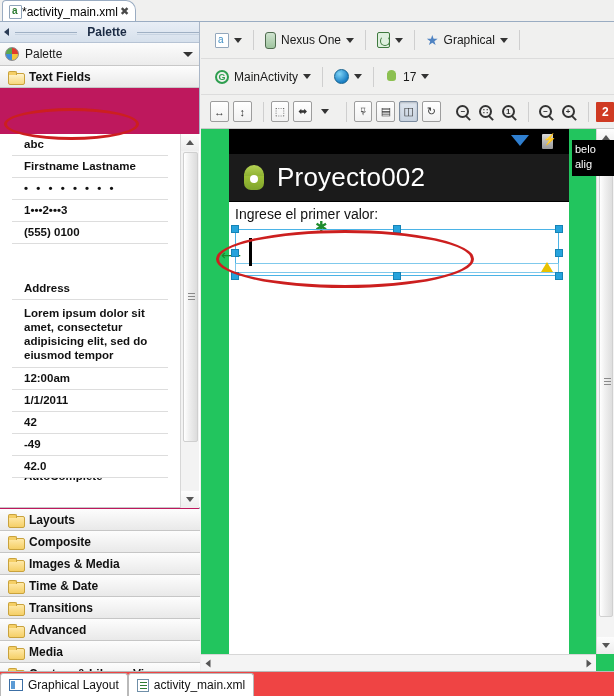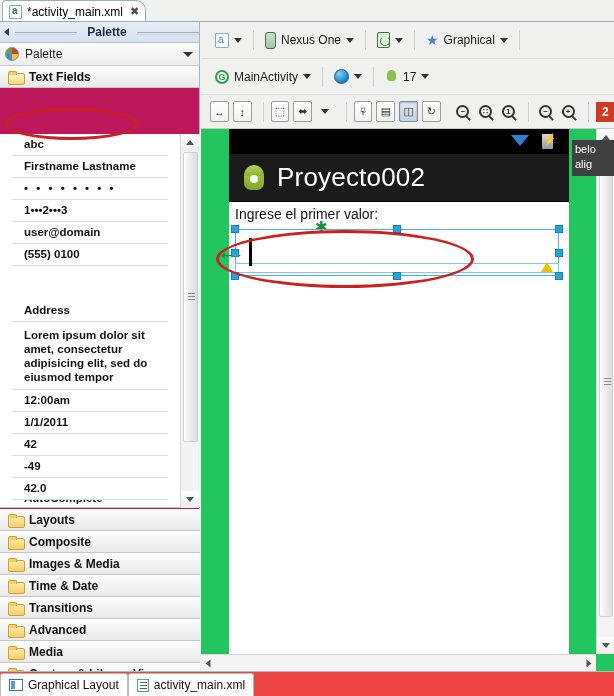--- a/index.html
+++ b/index.html
@@ -16,21 +16,21 @@
     background: #f0f0ef;
   }
 
   
   .tabstrip {
     position: absolute; left: 0; top: 0; width: 614px; height: 22px;
     background: #f0f0ef;
   }
   .etab {
     position: absolute; left: 2px; top: 0; height: 22px;
-    display: flex; align-items: center; gap: 5px;
+    display: flex; align-items: center; 
     padding: 0 6px 0 6px;
     background: #ffffff;
     border: 1px solid #9aacc2; border-bottom: none;
     border-radius: 4px 10px 0 0;
   }
   .etab .tabtext { font-size: 12px; color: #000; white-space: nowrap; }
   .tab-close { font-size: 11px; color: #4a4a4a; margin-left: 2px; cursor: pointer; }
   .xmlicon {
     width: 13px; height: 14px; background: #fff;
     border: 1px solid #8fa3b8; border-radius: 1px;
@@ -349,21 +349,21 @@
 
   
   .annot {
     position: absolute; border: 3px solid #cc1f1f; border-radius: 50%;
     pointer-events: none; z-index: 50;
   }
 
   
   .tooltip {
     position: absolute; left: 572px; top: 140px; width: 42px; height: 36px;
-    background: #404040; color: #fff; font-size: 11px;
+    background: #000000; color: #fff; font-size: 11px;
     padding: 2px 3px; line-height: 15px; z-index: 60; overflow: hidden;
   }
 
   
   .bottomtabs {
     position: absolute; left: 0; bottom: 0; width: 614px; height: 25px;
     background: #ef4444; border-top: 1px solid #b9b9b9;
     display: flex; align-items: flex-end;
   }
   .btab {
@@ -420,21 +420,20 @@
       <span class="folder open"></span>
       <span>Text Fields</span>
     </div>
 
     <div class="widgetlist">
       <div class="wl-inner">
         <div class="wi">abc</div>
         <div class="wi">Firstname Lastname</div>
         <div class="wi dots">• • • • • • • •</div>
         <div class="wi">1•••2•••3</div>
-        <div class="wi">user@domain</div>
         <div class="wi">(555) 0100</div>
         <div class="wi tall">Address</div>
         <div class="wi multi">Lorem ipsum dolor sit amet, consectetur adipisicing elit, sed do eiusmod tempor</div>
         <div class="wi">12:00am</div>
         <div class="wi">1/1/2011</div>
         <div class="wi">42</div>
         <div class="wi">-49</div>
         <div class="wi">42.0</div>
         <div class="wi cut">AutoComplete</div>
       </div>

